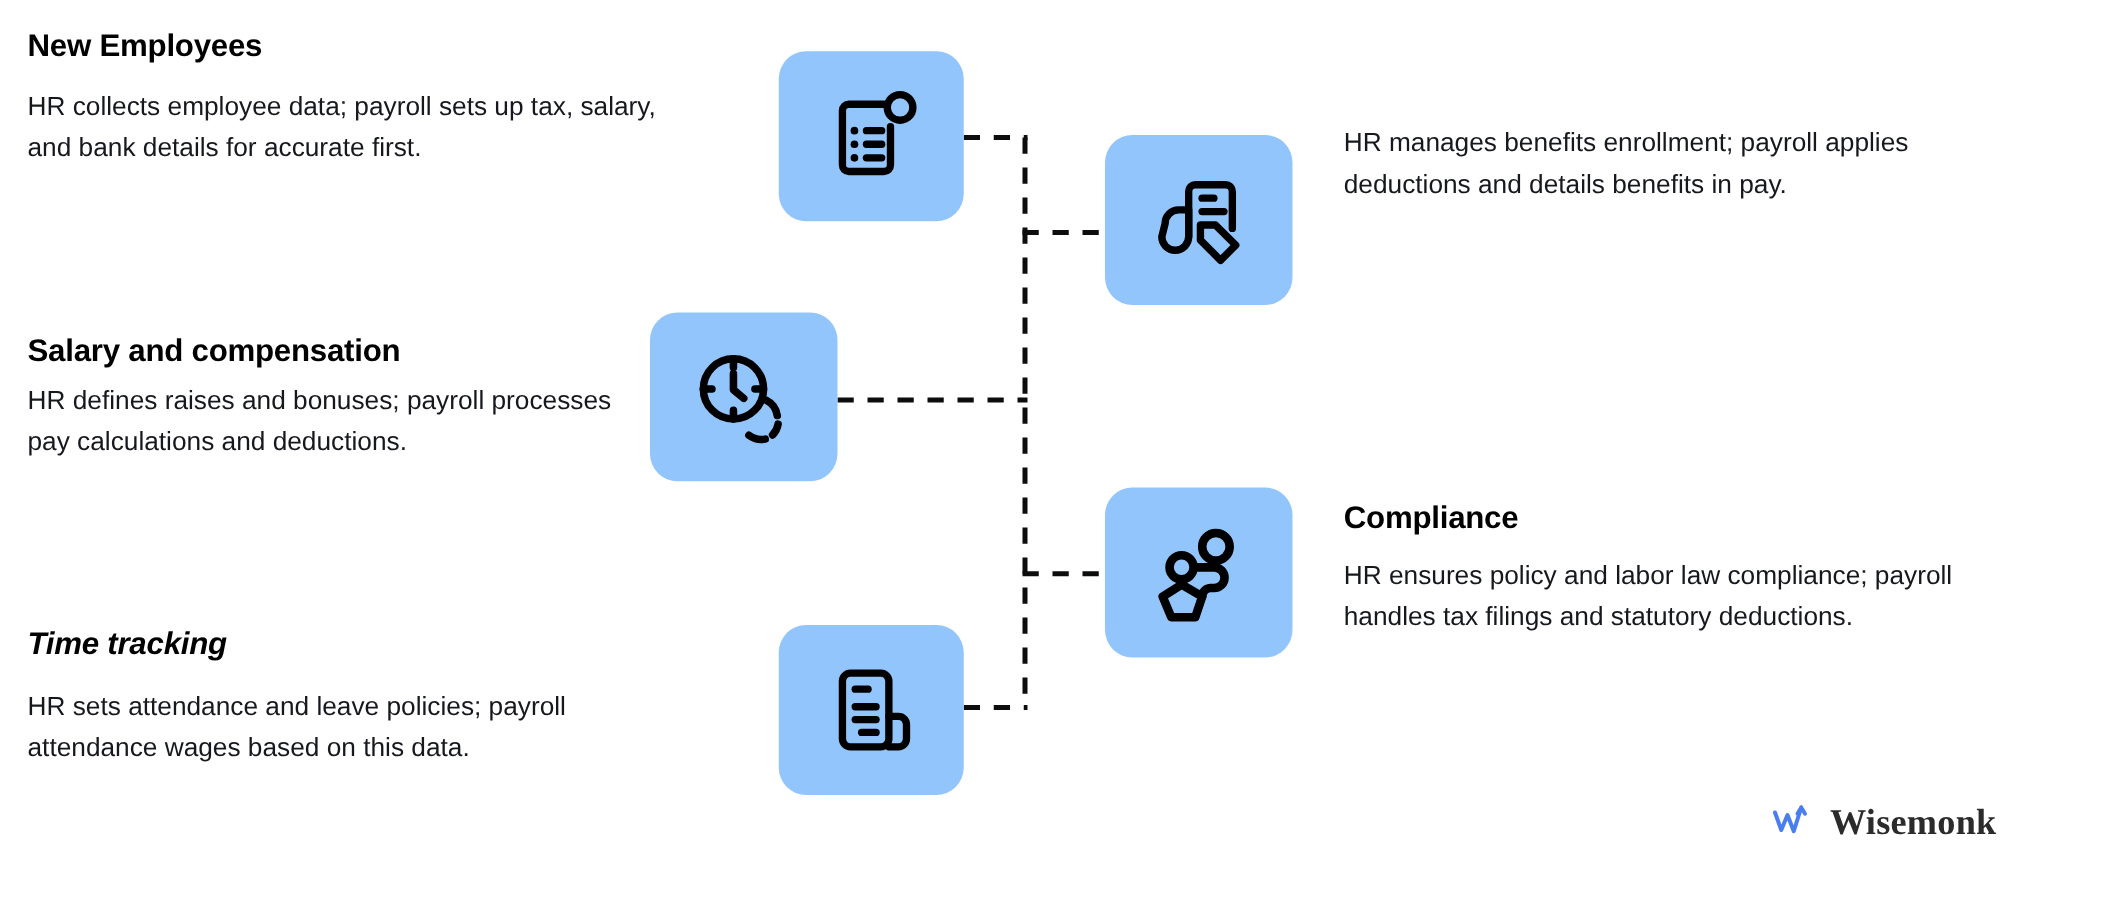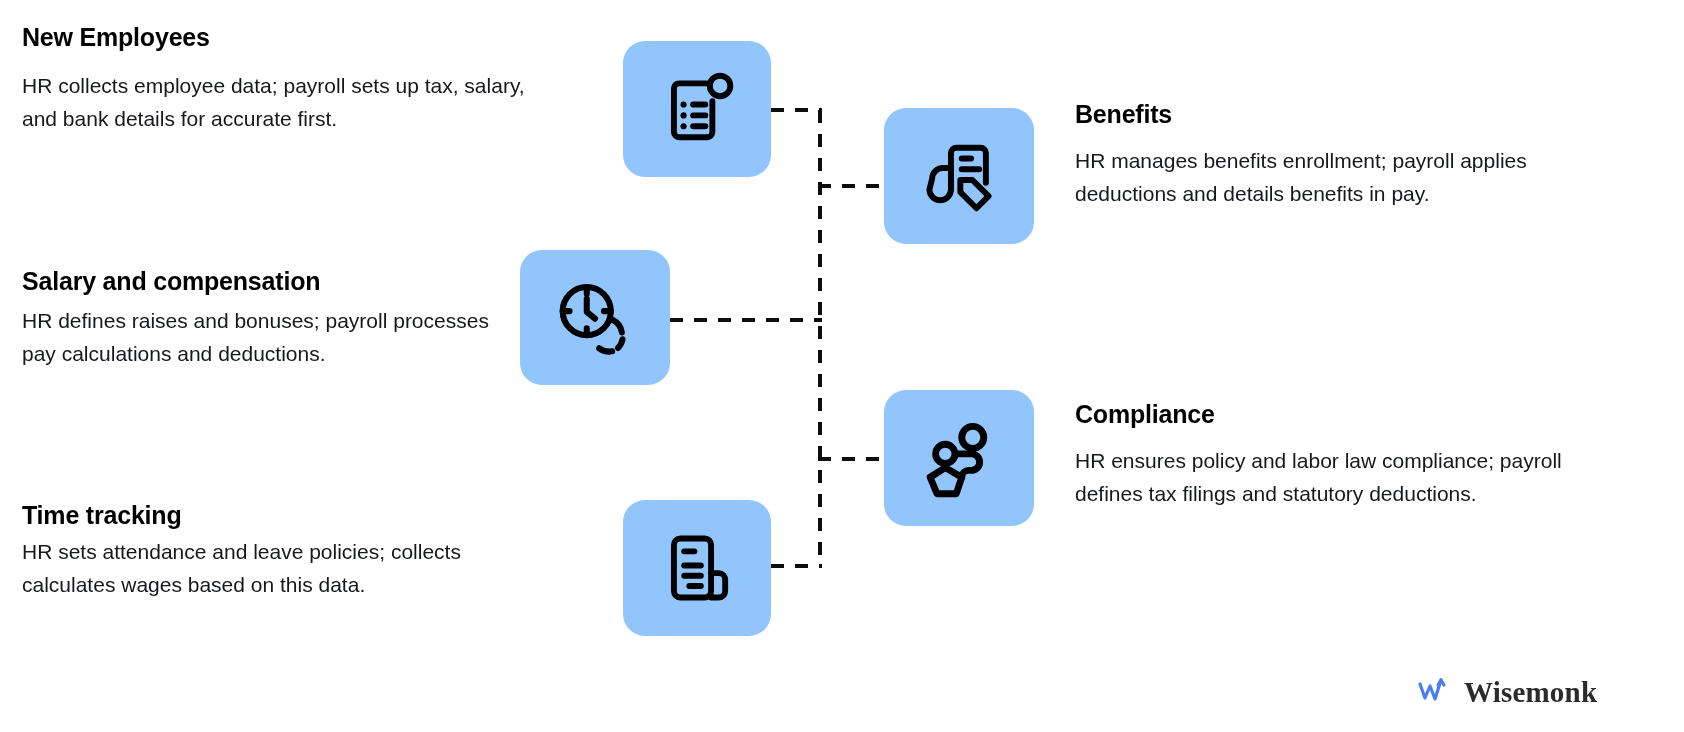--- a/index.html
+++ b/index.html
@@ -45,21 +45,21 @@
   .block-new-employees { left: 22px; top: 22px;  width: 520px; }
   .block-salary        { left: 22px; top: 266px; width: 470px; }
   .block-time          { left: 22px; top: 500px; width: 500px; }
   .block-benefits      { left: 1075px; top: 99px;  width: 500px; }
   .block-compliance    { left: 1075px; top: 384px; width: 490px; margin-top: 15px; }
 
   .block-benefits .block-title,
   .block-compliance .block-title { margin-bottom: 16px; }
   .block-new-employees .block-title { margin-bottom: 18px; }
   .block-salary .block-title { margin-bottom: 9px; }
-  .block-time .block-title { margin-bottom: 6px; }
+  .block-time .block-title { margin-bottom: 20px; font-style: italic; }
 
   
   .icon-tile {
     position: absolute;
     background: #93c5fd;
     border-radius: 22px;
     display: flex;
     align-items: center;
     justify-content: center;
   }
@@ -78,21 +78,21 @@
     top: 0;
     width: 1684px;
     height: 732px;
     pointer-events: none;
   }
 
   
   .logo {
     position: absolute;
     left: 1417px;
-    top: 674px;
+    top: 640px;
     display: flex;
     align-items: center;
     gap: 9px;
   }
   .logo-mark { display: block; }
   .logo-text {
     font-family: "Liberation Serif", serif;
     font-size: 29px;
     font-weight: 700;
     color: #2b2b2b;
@@ -127,31 +127,30 @@
     <p class="block-body">HR defines raises and bonuses; payroll processes pay calculations and deductions.</p>
   </div>
 
   <div class="text-block block-new-employees">
     <h2 class="block-title">New Employees</h2>
     <p class="block-body">HR collects employee data; payroll sets up tax, salary, and bank details for accurate first.</p>
   </div>
 
   <div class="text-block block-time">
     <h2 class="block-title">Time tracking</h2>
-    <p class="block-body">HR sets attendance and leave policies; collects calculates wages based on this data.</p>
+    <p class="block-body">HR sets attendance and leave policies; payroll attendance wages based on this data.</p>
   </div>
 
   <div class="text-block block-benefits">
-    <h2 class="block-title">Benefits</h2>
     <p class="block-body">HR manages benefits enrollment; payroll applies deductions and details benefits in pay.</p>
   </div>
 
   <div class="text-block block-compliance">
     <h2 class="block-title">Compliance</h2>
-    <p class="block-body">HR ensures policy and labor law compliance; payroll defines tax filings and statutory deductions.</p>
+    <p class="block-body">HR ensures policy and labor law compliance; payroll handles tax filings and statutory deductions.</p>
   </div>
 
   <div class="icon-tile tile-new-employees">
     <span>
       <svg width="82" height="82" viewBox="0 0 64 64" fill="none" stroke="#000000" stroke-width="4.6" stroke-linecap="round" stroke-linejoin="round">
         <path d="M44 26 v24 a4 4 0 0 1 -4 4 H18 a4 4 0 0 1 -4 -4 V16 a4 4 0 0 1 4 -4 h22"></path>
         <circle cx="50" cy="14" r="8"></circle>
         <circle cx="21.5" cy="28.5" r="2.4" fill="#000000" stroke="none"></circle>
         <circle cx="21.5" cy="37" r="2.4" fill="#000000" stroke="none"></circle>
         <circle cx="21.5" cy="45.5" r="2.4" fill="#000000" stroke="none"></circle>

